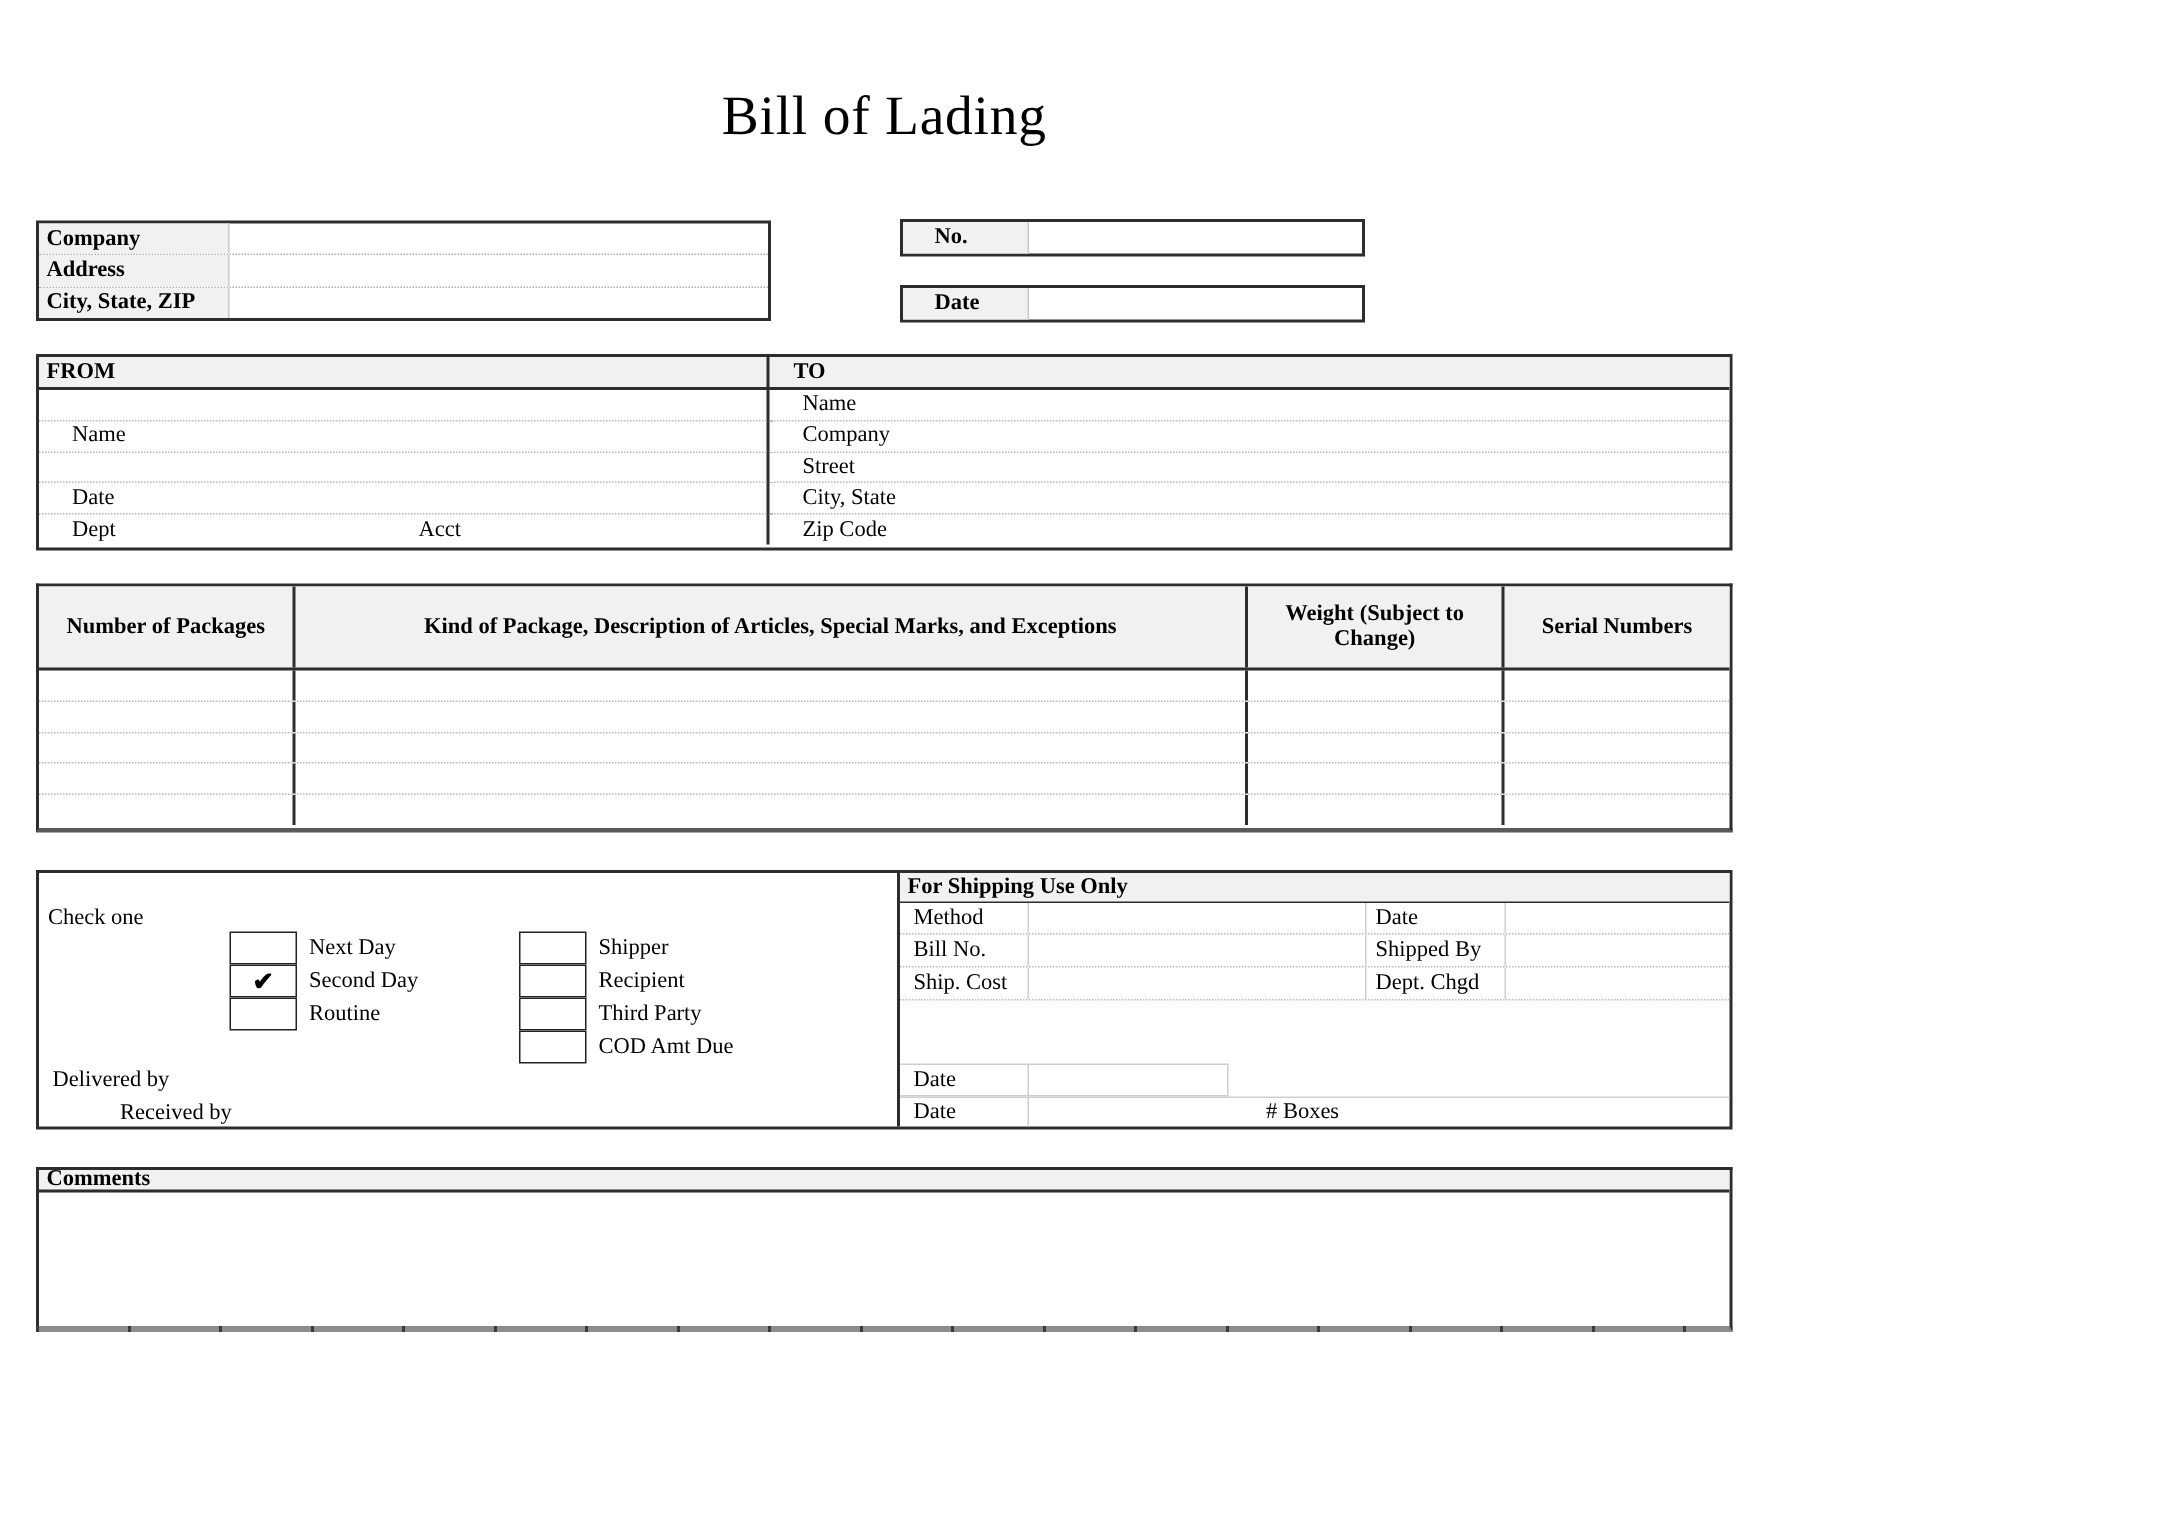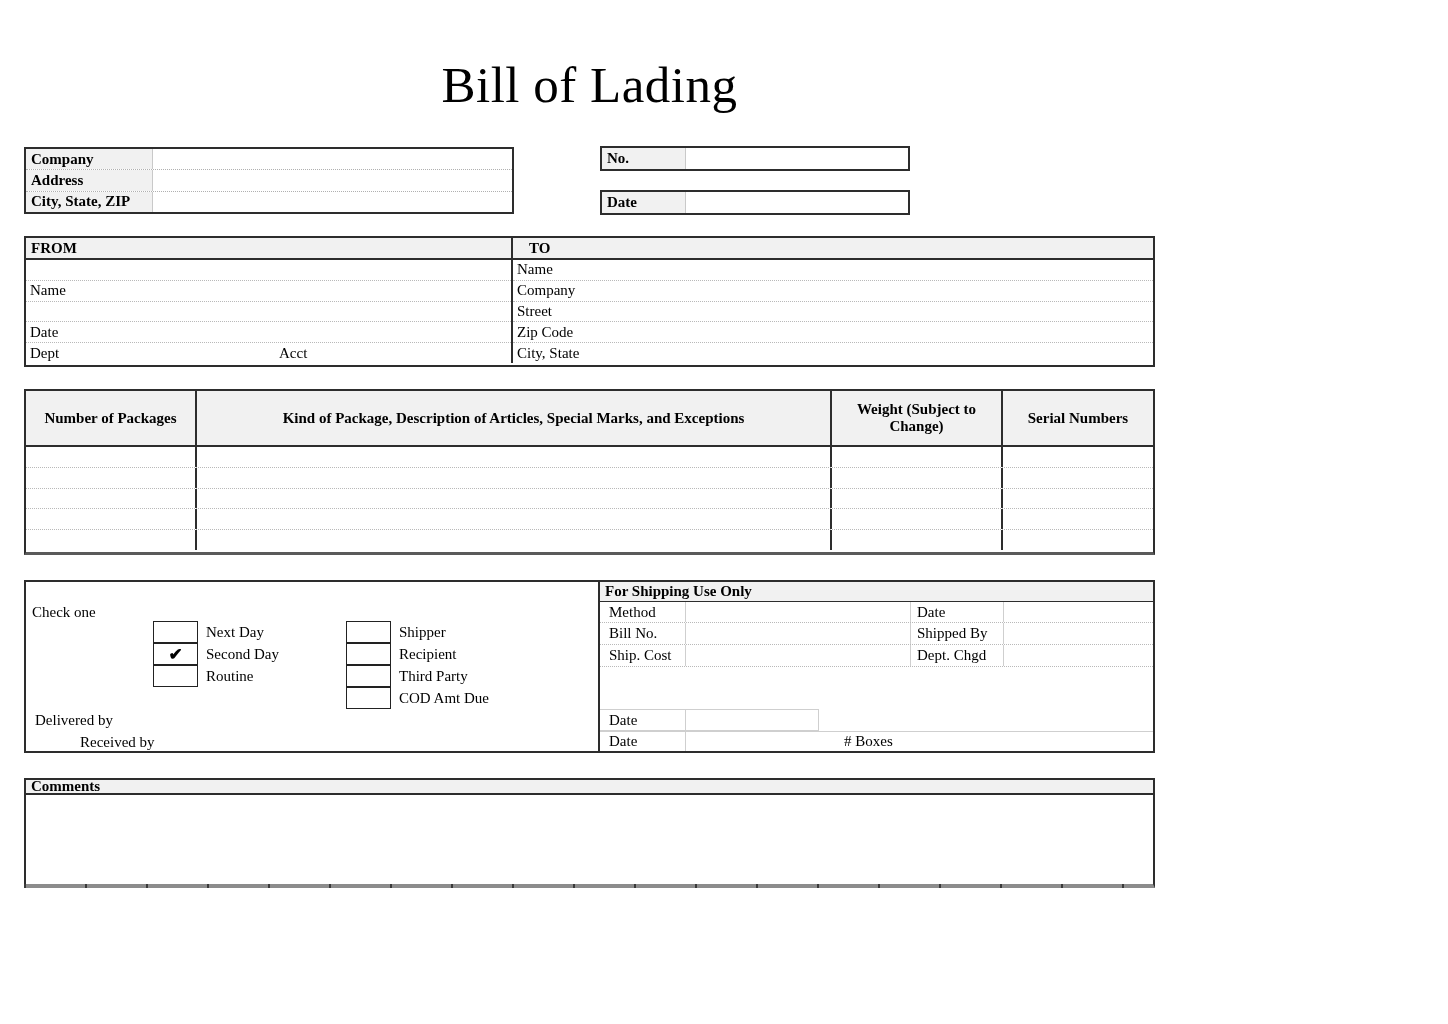--- a/index.html
+++ b/index.html
@@ -7,49 +7,49 @@
   .page {
     position:relative; width:1448px; height:1024px; background:#ffffff;
     font-family:"Liberation Serif","DejaVu Serif",serif; color:#000; font-size:15px;
     overflow:hidden;
   }
   .abs { position:absolute; }
   .sec { position:absolute; border:2px solid #2d2d2d; background:#fff; }
 
   
   #title { position:absolute; left:24px; top:56px; width:1131px; text-align:center;
-           font-size:51px; font-weight:400; letter-spacing:0.5px; }
+           font-size:37px; font-weight:400; letter-spacing:0.5px; }
 
   
   #company { left:24px; top:147px; width:490px; height:67px; display:flex; flex-direction:column; }
   #company .row { flex:1; display:flex; border-bottom:1px dotted #b0b0b0; }
   #company .row:last-child { border-bottom:none; }
   #company .lbl { width:127px; background:#f1f1f1; font-weight:bold; border-right:1px solid #c9c9c9;
                   padding-left:5px; display:flex; align-items:center; }
   #company .val { flex:1; }
 
   
   .mini-block { height:25px; width:310px; left:600px; display:flex; }
   #no-block  { top:146px; }
   #date-block{ top:190px; }
   .mini-block .lbl { width:84px; background:#f1f1f1; font-weight:bold; border-right:1px solid #c9c9c9;
-                     padding-left:5px; display:flex; align-items:center; }
+                     padding-left:21px; display:flex; align-items:center; }
   .mini-block .val { flex:1; }
 
   
   #fromto { left:24px; top:236px; width:1131px; height:131px; }
   #fromto .ft-hdr { display:flex; height:22px; background:#f1f1f1; border-bottom:2px solid #2d2d2d; }
   #fromto .ft-hdr .fh { width:487px; border-right:2px solid #2d2d2d; font-weight:bold; padding-left:5px;
                         display:flex; align-items:center; }
   #fromto .ft-hdr .th { flex:1; font-weight:bold; padding-left:16px; display:flex; align-items:center; }
   #fromto .ft-body { display:flex; height:103px; }
   #fromto .ft-left { width:487px; border-right:2px solid #2d2d2d; display:flex; flex-direction:column; }
   #fromto .ft-right{ flex:1; display:flex; flex-direction:column; }
   .ft-row { flex:1; border-bottom:1px dotted #b9b9b9; display:flex; align-items:center;
-            padding-left:4px; position:relative; }
+            padding-left:22px; position:relative; }
   .ft-row:last-child { border-bottom:none; }
   .acct-span { position:absolute; left:253px; }
 
   
   #packages { left:24px; top:389px; width:1131px; height:166px; border-bottom:3px solid #5a5a5a; }
   #packages .pk-hdr { display:flex; height:56px; background:#f1f1f1; border-bottom:2px solid #2d2d2d; }
   #packages .pk-hdr > div, #packages .pk-row > div {
     border-right:2px solid #2d2d2d; }
   #packages .pk-hdr > div:last-child, #packages .pk-row > div:last-child { border-right:none; }
   #packages .pk-hdr > div { display:flex; align-items:center; justify-content:center; text-align:center;
@@ -152,24 +152,24 @@
         <div class="ft-row">
           <span>Name</span>
         </div>
         <div class="ft-row">
           <span>Company</span>
         </div>
         <div class="ft-row">
           <span>Street</span>
         </div>
         <div class="ft-row">
+          <span>City, State</span>
+        </div>
+        <div class="ft-row">
           <span>Zip Code</span>
-        </div>
-        <div class="ft-row">
-          <span>City, State</span>
         </div>
       </div>
     </div>
   </div>
 
   <div id="packages" class="sec">
     <div class="pk-hdr">
       <div class="pc1">Number of Packages</div>
       <div class="pc2">Kind of Package, Description of Articles, Special Marks, and Exceptions</div>
       <div class="pc3">Weight (Subject to Change)</div>

